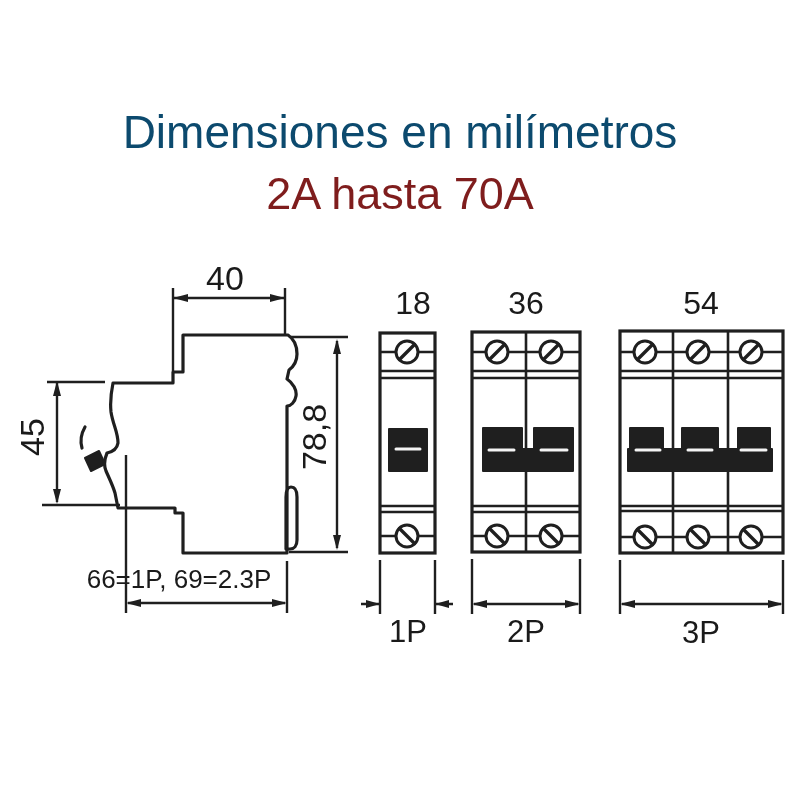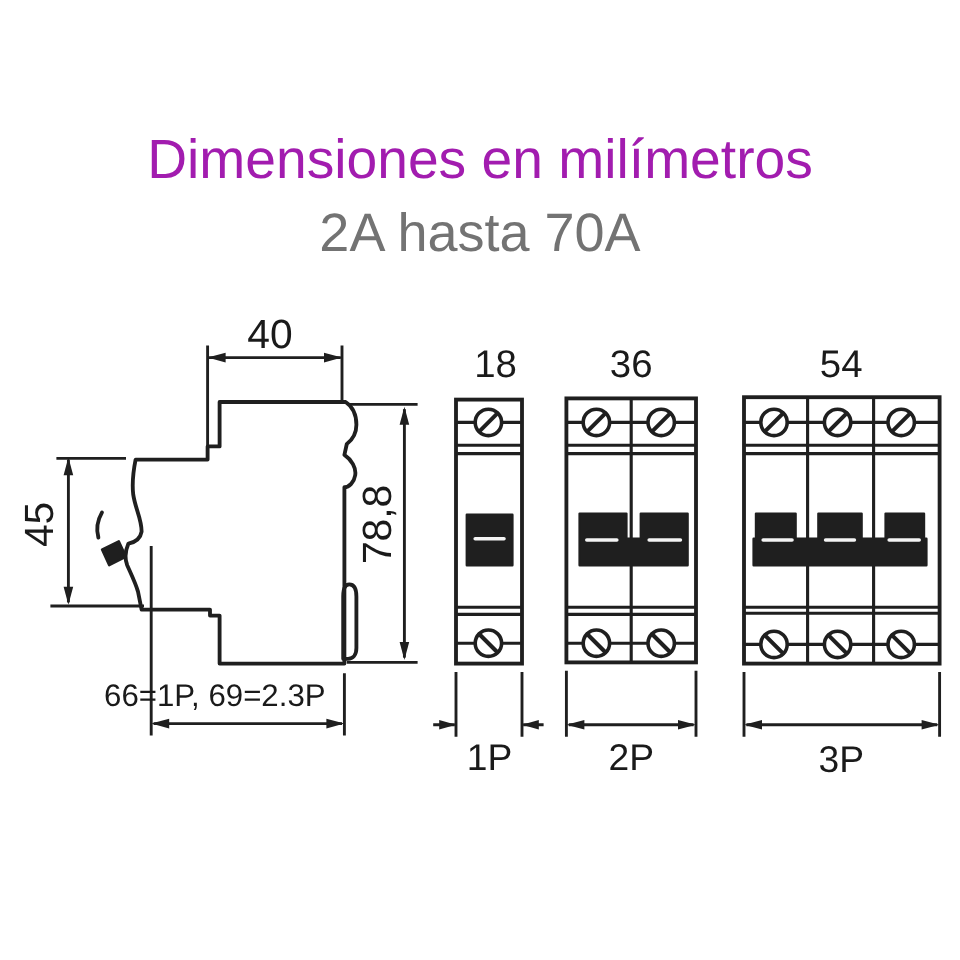--- a/index.html
+++ b/index.html
@@ -1,21 +1,21 @@
 <!DOCTYPE html>
 <html><head>
 <meta charset="utf-8">
 <style>
   html,body{margin:0;padding:0;background:#fff;}
   .canvas{position:relative;width:800px;height:800px;background:#ffffff;overflow:hidden;
           font-family:"Liberation Sans",sans-serif;}
   .title{position:absolute;top:107px;left:0;width:800px;text-align:center;
-         font-size:46px;line-height:1.1;color:#a21caf;}
+         font-size:46px;line-height:1.1;color:#0c4a6e;}
   .subtitle{position:absolute;top:169px;left:0;width:800px;text-align:center;
-            font-size:45px;line-height:1.1;color:#737373;}
+            font-size:45px;line-height:1.1;color:#7f1d1d;}
   svg{position:absolute;left:0;top:0;}
   .outline{fill:none;stroke:#1f1f1f;stroke-width:3.2;stroke-linejoin:round;stroke-linecap:round;}
   .body{fill:#ffffff;stroke:#1f1f1f;stroke-width:3.2;stroke-linejoin:miter;}
   .iline{fill:none;stroke:#1f1f1f;stroke-width:2.6;}
   .dim{fill:none;stroke:#1f1f1f;stroke-width:2.4;}
   .ext{fill:none;stroke:#1f1f1f;stroke-width:2.4;}
   .arr{fill:#1f1f1f;stroke:none;}
   .screw-c{fill:#ffffff;stroke:#1f1f1f;stroke-width:3;}
   .screw-s{stroke:#1f1f1f;stroke-width:3.4;stroke-linecap:round;}
   .dark{fill:#1f1f1f;stroke:#1f1f1f;stroke-width:2;stroke-linejoin:round;}

